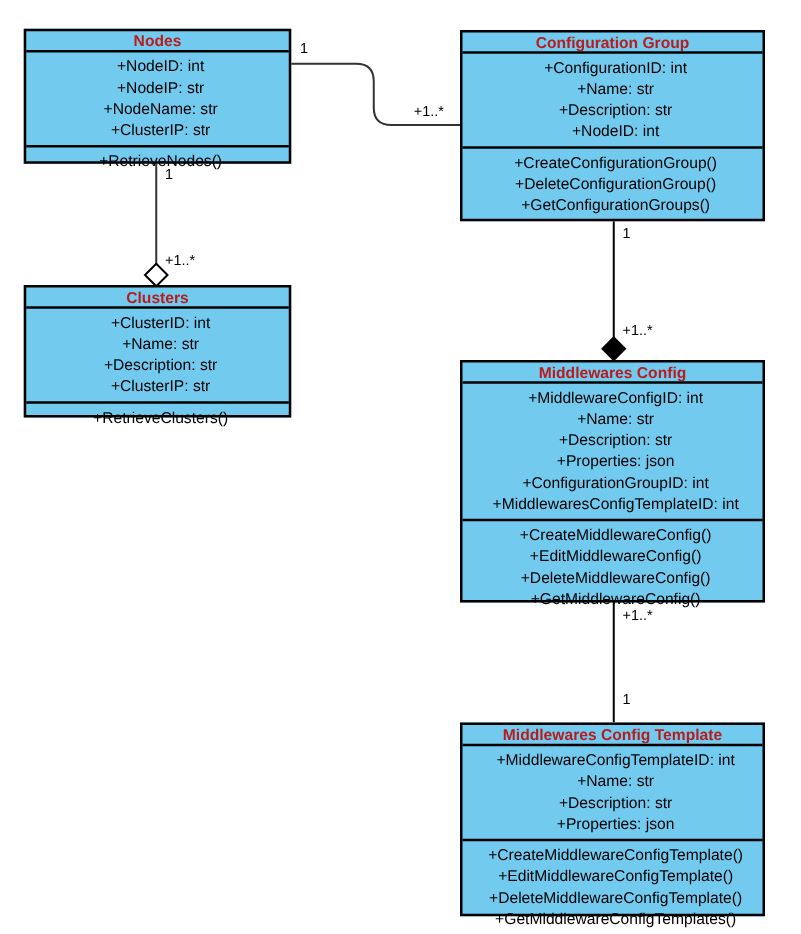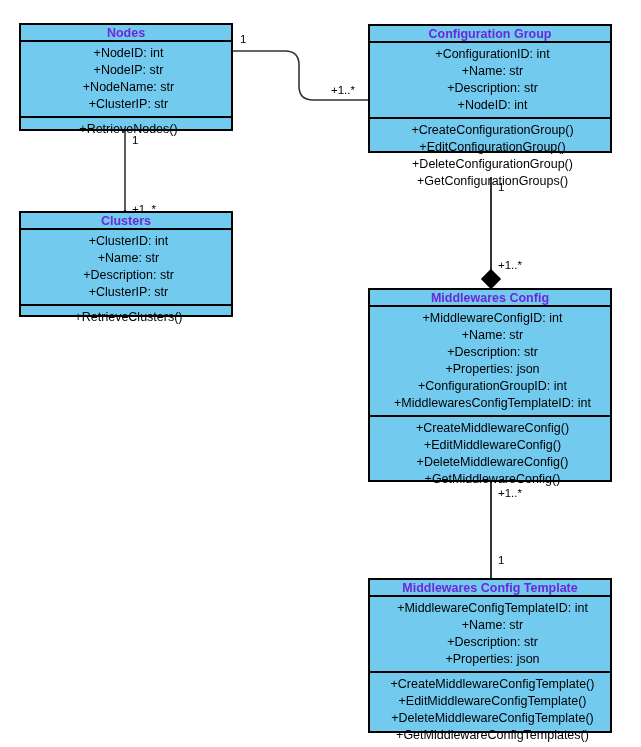--- a/index.html
+++ b/index.html
@@ -27,21 +27,21 @@
     background: #72CAEF;
     z-index: 3;
   }
   .uml-title {
     box-sizing: border-box;
     text-align: center;
     font-weight: bold;
     font-size: 12.5px;
     line-height: 17px;
     height: 17px;
-    color: #6d28d9;
+    color: #b91c1c;
     border-bottom: 2px solid #000000;
     white-space: nowrap;
     overflow: hidden;
   }
   .uml-compartment {
     box-sizing: border-box;
     padding: 3px 0 3px 5px;
     border-bottom: 2px solid #000000;
   }
   .uml-compartment.last {
@@ -111,44 +111,43 @@
       <div class="uml-row">+NodeID: int</div>
       <div class="uml-row">+NodeIP: str</div>
       <div class="uml-row">+NodeName: str</div>
       <div class="uml-row">+ClusterIP: str</div>
     </div>
     <div class="uml-compartment last">
       <div class="uml-row">+RetrieveNodes()</div>
     </div>
   </div>
 
-  <div class="uml-class" style="left:19px; top:211px; width:214px; height:106px;">
+  <div class="uml-class" style="left:19px; top:228px; width:214px; height:106px;">
     <div class="uml-title">Clusters</div>
     <div class="uml-compartment">
       <div class="uml-row">+ClusterID: int</div>
       <div class="uml-row">+Name: str</div>
       <div class="uml-row">+Description: str</div>
       <div class="uml-row">+ClusterIP: str</div>
     </div>
     <div class="uml-compartment last">
       <div class="uml-row">+RetrieveClusters()</div>
     </div>
   </div>
 
-  <div class="uml-class" style="left:368px; top:24px; width:244px; height:129px;">
+  <div class="uml-class" style="left:368px; top:24px; width:244px; height:153px;">
     <div class="uml-title">Configuration Group</div>
     <div class="uml-compartment">
       <div class="uml-row">+ConfigurationID: int</div>
       <div class="uml-row">+Name: str</div>
       <div class="uml-row">+Description: str</div>
       <div class="uml-row">+NodeID: int</div>
     </div>
     <div class="uml-compartment last">
       <div class="uml-row">+CreateConfigurationGroup()</div>
-      <div class="uml-row">+EditConfigurationGroup()</div>
       <div class="uml-row">+DeleteConfigurationGroup()</div>
       <div class="uml-row">+GetConfigurationGroups()</div>
     </div>
   </div>
 
   <div class="uml-class" style="left:368px; top:288px; width:244px; height:194px;">
     <div class="uml-title">Middlewares Config</div>
     <div class="uml-compartment">
       <div class="uml-row">+MiddlewareConfigID: int</div>
       <div class="uml-row">+Name: str</div>

